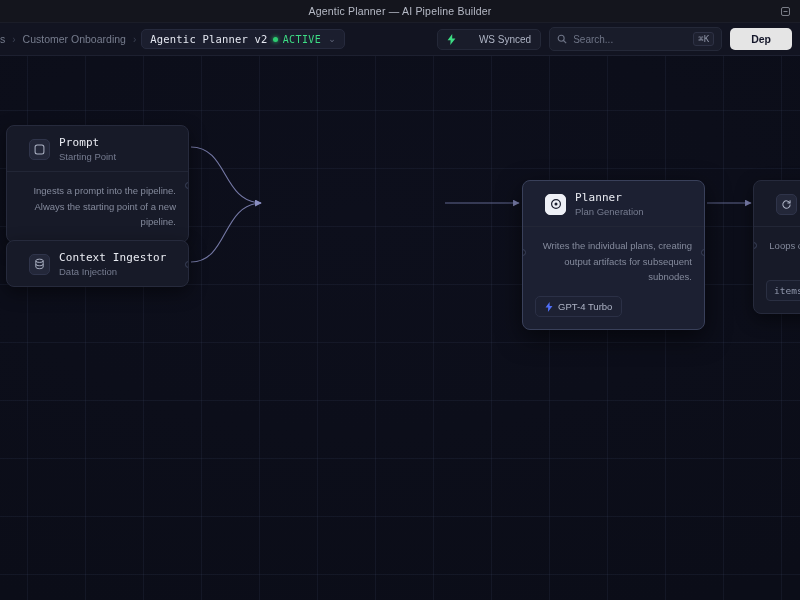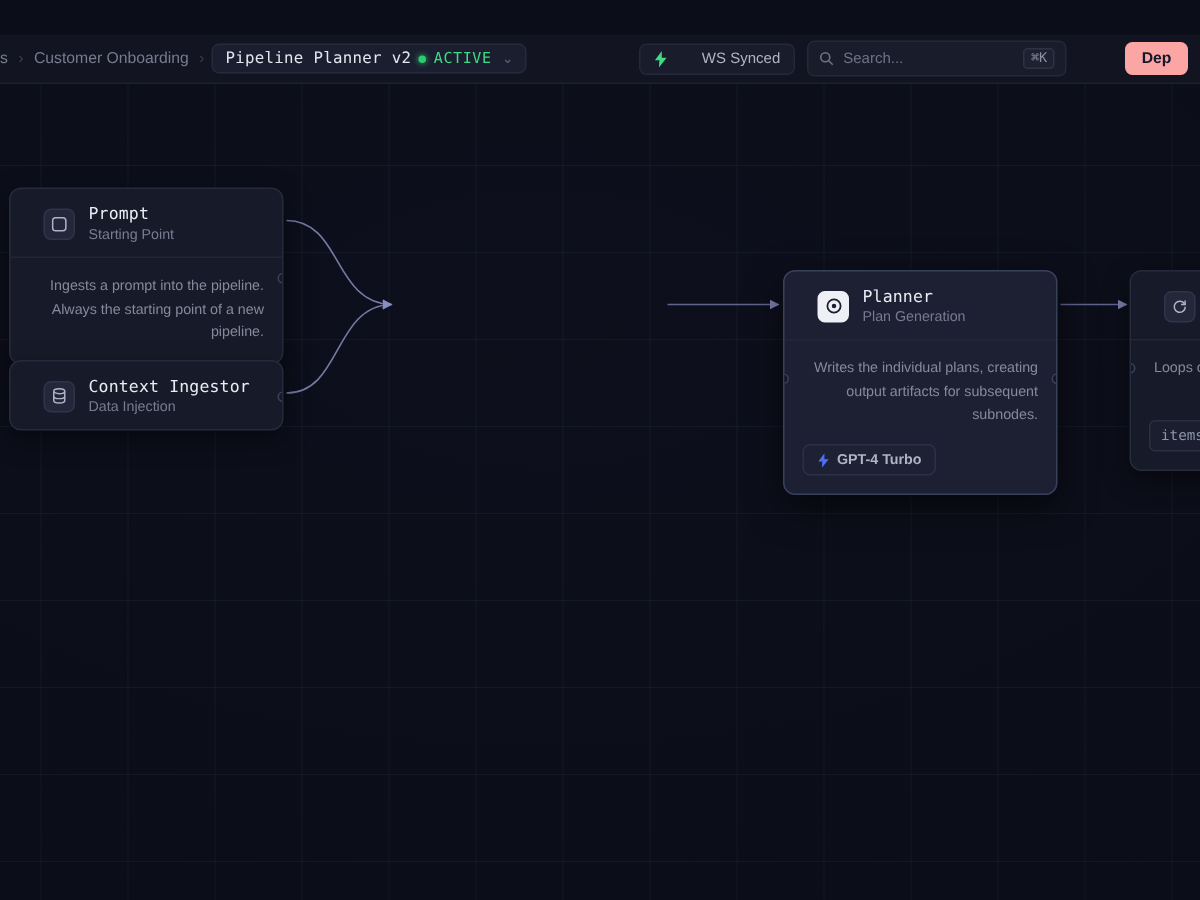--- a/index.html
+++ b/index.html
@@ -70,25 +70,24 @@
   }
   .search-ph { font-size:10px; color:#6e7policy; }
   .search-ph { color:#6e7486; }
   .kbd {
     margin-left:auto; font-size:9px; color:#8b91a3;
     border:1px solid #2e3245; border-radius:3px;
     padding:1px 4px; background:#1e2130;
     font-family:"DejaVu Sans Mono", monospace;
   }
   .deploy-btn {
-    background:#fca5a5; color:#15172a;
+    background:#e5e5e5; color:#15172a;
     font-size:10.5px; font-weight:bold;
-    border-radius:5px; padding:5px 11px;
+    border-radius:5px; padding:5px 21px;
     white-space:nowrap;
-    margin-left:31px;
   }
 
   
   .canvas {
     position:absolute; top:56px; left:0; width:800px; height:544px;
     background:
       linear-gradient(rgba(63,72,104,.17) 1px, transparent 1px) 0 -4px / 58px 58px,
       linear-gradient(90deg, rgba(63,72,104,.17) 1px, transparent 1px) 27px 0 / 58px 58px,
       radial-gradient(900px 500px at 45% 30%, #12142400, #0b0d18 85%),
       #0d0f1c;
@@ -123,21 +122,21 @@
     font-size:11px; color:#eaecf3; letter-spacing:.1px; white-space:nowrap;
   }
   .node-sub { font-size:9.5px; color:#767c90; margin-top:2px; white-space:nowrap; }
   .node-body { border-top:1px solid #222636; padding:11px 12px 12px 12px; }
   .node-desc { font-size:9.5px; line-height:1.65; color:#848a9c;text-align:right; }
   .chip {
     display:inline-flex; align-items:center; gap:5px;
     margin-top:11px; background:#1d2133; border:1px solid #2b3046;
     border-radius:5px; padding:4px 9px;
   }
-  .chip-label { font-size:9.5px; color:#aeb4c6;font-weight:bold; }
+  .chip-label { font-size:9.5px; color:#aeb4c6; }
   .code-chip {
     display:inline-block; margin-top:11px;
     background:#1a1e2e; border:1px solid #2a2f42; border-radius:4px;
     padding:4px 7px;
     font-family:"DejaVu Sans Mono", monospace; font-size:9.5px; color:#8f96ab;
     white-space:nowrap;
   }
   .port {
     position:absolute; width:7px; height:7px; border-radius:50%;
     background:#161927; border:1.4px solid #3a4158;
@@ -148,29 +147,38 @@
   #node-context { left:6px;   top:184px; width:183px; }
   #node-meta    { left:263px; top:126px; width:180px; }
   #node-planner { left:522px; top:124px; width:183px; }
   #node-iter    { left:753px; top:124px; width:183px; }
 </style>
 </head>
 <body>
 
 <div class="app">
 
+  <div class="titlebar">
+    <div class="titlebar-text">Agentic Planner — AI Pipeline Builder</div>
+    <div class="win-btn">
+      <svg width="11" height="11" viewBox="0 0 11 11" fill="none" stroke="#cfd3de" stroke-width="1">
+        <rect x="1.5" y="1.5" width="8" height="8" rx="1.5"></rect>
+          <path d="M3.5 5.5h4"></path>
+      </svg>
+    </div>
+  </div>
 
   <div class="toolbar">
     <div class="crumbs">
       <div class="crumb">s</div>
       <div class="crumb-sep">›</div>
       <div class="crumb">Customer Onboarding</div>
       <div class="crumb-sep">›</div>
       <div class="crumb-active-wrap">
-        <span class="crumb-active">Pipeline Planner v2</span>
+        <span class="crumb-active">Agentic Planner v2</span>
         <span class="dot-active"></span>
         <span class="status-active">ACTIVE</span>
         <span class="chev">⌄</span>
       </div>
     </div>
 
     <div class="toolbar-right">
       <div class="ws-pill">
         <svg width="9" height="11" viewBox="0 0 9 11">
           <path d="M5.2 0 0.6 6.2h3L3.3 11 8.4 4.5h-3.2z" fill="#3ddc84"></path>

